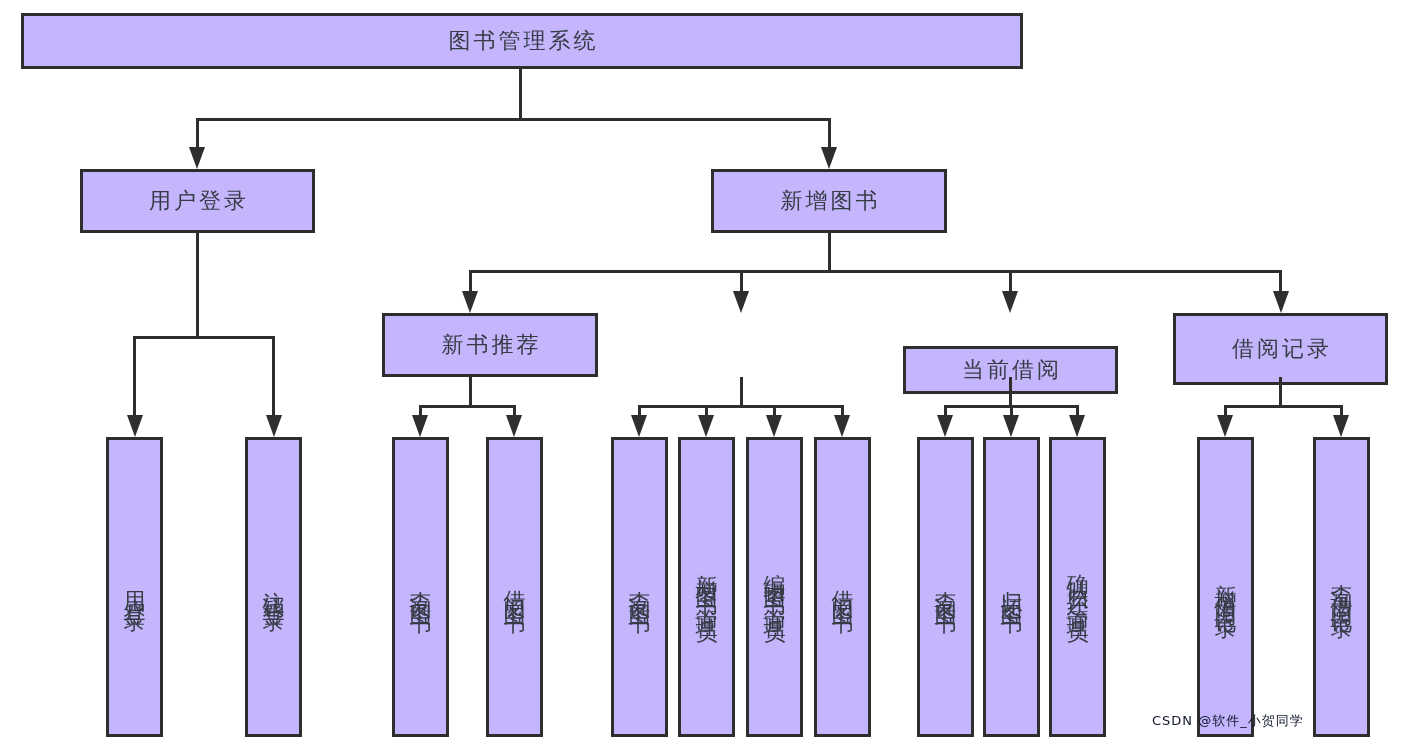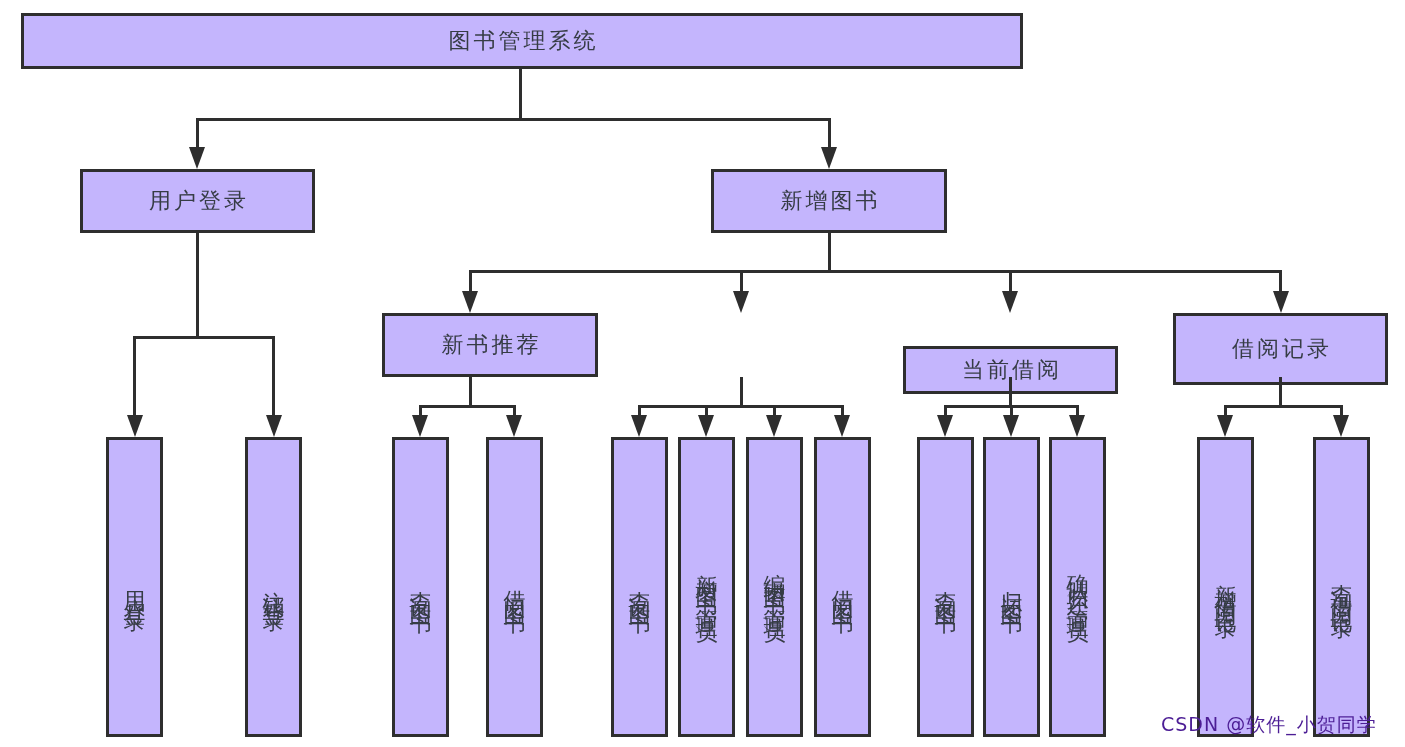--- a/index.html
+++ b/index.html
@@ -54,25 +54,24 @@
     width: 0;
     height: 0;
     border-left: 8px solid transparent;
     border-right: 8px solid transparent;
     border-top: 22px solid #2e2e2e;
   }
   .watermark {
     position: absolute;
     left: 1152px;
     top: 712px;
-    font-size: 19px;
-    color: #4c1d95;
+    font-size: 13px;
+    color: #0f172a;
     letter-spacing: 1px;
     white-space: nowrap;
-    margin-left: 9px;
   }
 </style>
 </head>
 <body>
 
 <div id="stage">
 
   <div class="box h" style="left:21px; top:13px; width:1002px; height:56px;">
     <span>图书管理系统</span>
   </div>

